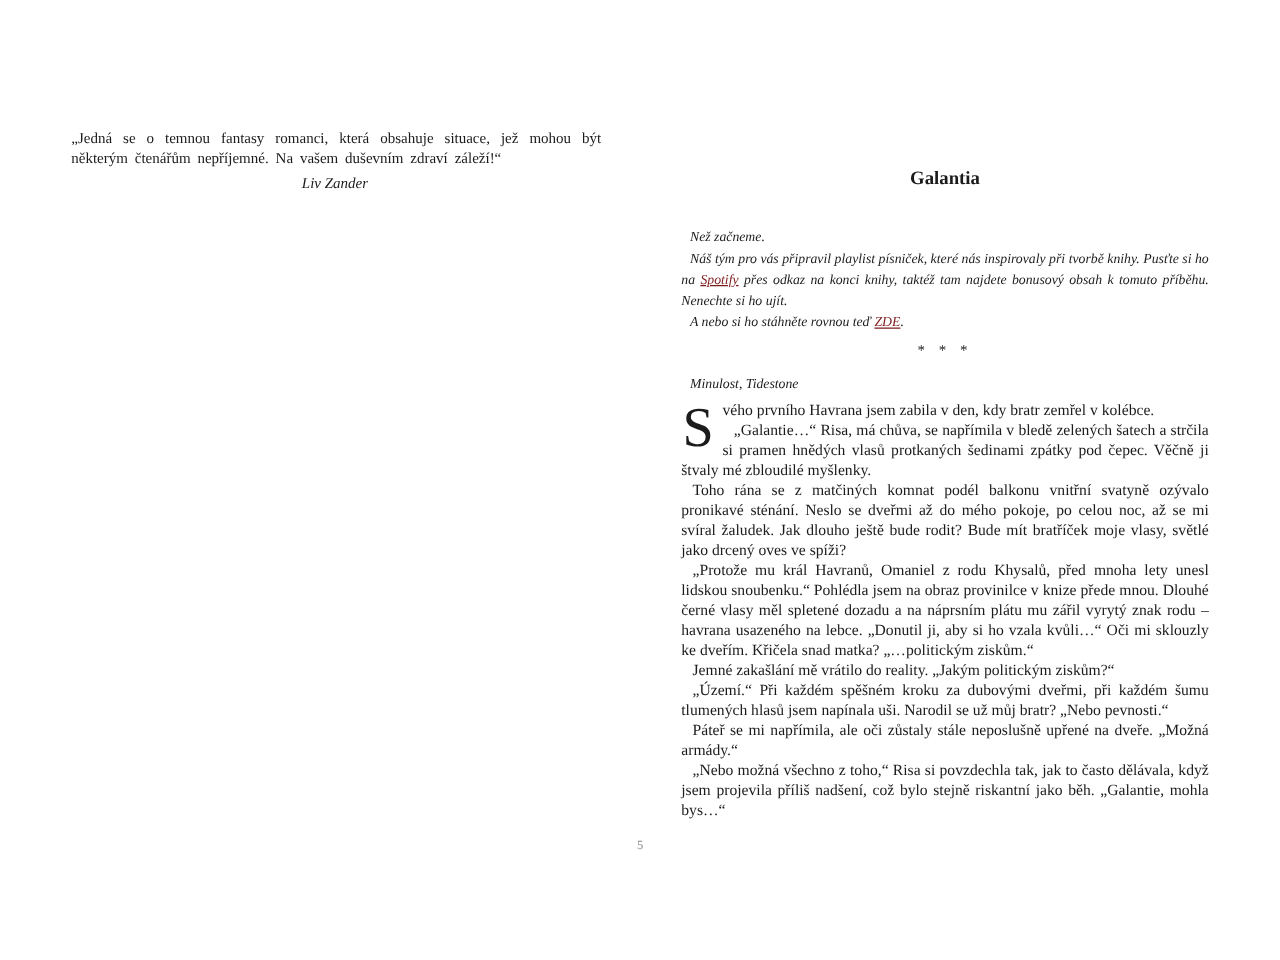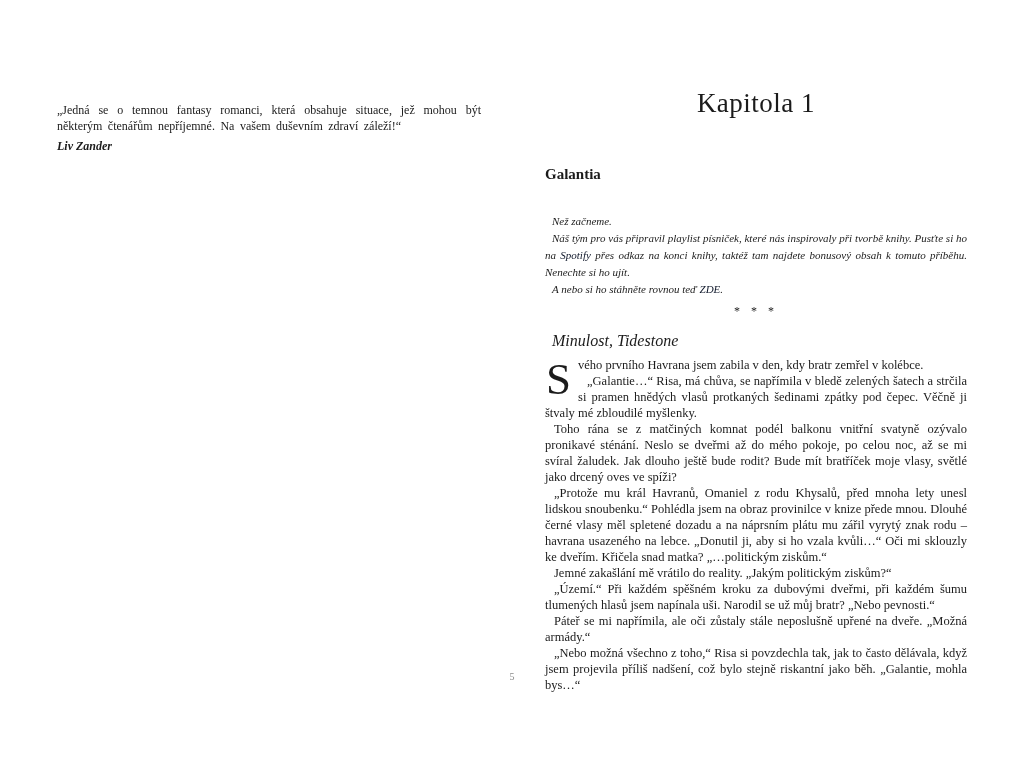--- a/index.html
+++ b/index.html
@@ -16,61 +16,62 @@
   .left-page { position: absolute; left: 57px; top: 103px; width: 424px; }
   .quote {
     font-size: 12px;
     line-height: 15.5px;
     text-align: justify;
     word-spacing: 2.5px;
   }
   .attribution {
     font-style: italic;
     font-size: 12px;
-    text-align: left;
+    text-align: center;
     margin-top: 5px;
     padding-right: 2px;
-    font-weight: bold;
   }
 
   
   .right-page { position: absolute; left: 545px; top: 88px; width: 422px; }
   .chapter {
     font-size: 27px;
     font-weight: 400;
     text-align: center;
     letter-spacing: 0.5px;
   }
   .section {
     font-size: 15px;
     font-weight: 700;
+    text-align: center;
     margin-top: 47px;
   }
   .intro {
     margin-top: 30px;
     font-style: italic;
     font-size: 11px;
     line-height: 17px;
     text-align: justify;
   }
   .intro-p { text-indent: 7px; }
   .link {
-    color: #0f172a;
+    color: #7f1d1d;
+    text-decoration: underline;
     cursor: pointer;
     font-style: italic;
   }
   .separator {
     text-align: center;
     margin-top: 6px;
     font-size: 12px;
     letter-spacing: 4px;
   }
   .scene-label {
     font-style: italic;
-    font-size: 16px;
+    font-size: 11px;
     margin-top: 13px;
     text-indent: 7px;
   }
   .body-text {
     margin-top: 7px;
     font-size: 12.5px;
     line-height: 16px;
     text-align: justify;
   }
   .dropcap {
@@ -95,21 +96,20 @@
 <body>
 
 <div class="spread">
 
   <div class="left-page">
     <p class="quote">„Jedná se o temnou fantasy romanci, která obsahuje situace, jež mohou být některým čtenářům nepříjemné. Na vašem duševním zdraví záleží!“</p>
     <p class="attribution">Liv Zander</p>
   </div>
 
   <div class="right-page">
-    <h1 class="chapter">Kapitola 1</h1>
     <h2 class="section">Galantia</h2>
 
     <div class="intro">
       <p class="intro-p">Než začneme.</p>
       <p class="intro-p"><span>Náš tým pro vás připravil playlist písniček, které nás inspirovaly při tvorbě knihy. Pusťte si ho na </span><a class="link">Spotify</a><span> přes odkaz na konci knihy, taktéž tam najdete bonusový obsah k tomuto příběhu. Nenechte si ho ujít.</span></p>
       <p class="intro-p"><span>A nebo si ho stáhněte rovnou teď </span><a class="link">ZDE</a><span>.</span></p>
     </div>
 
     <div class="separator">* * *</div>
 

